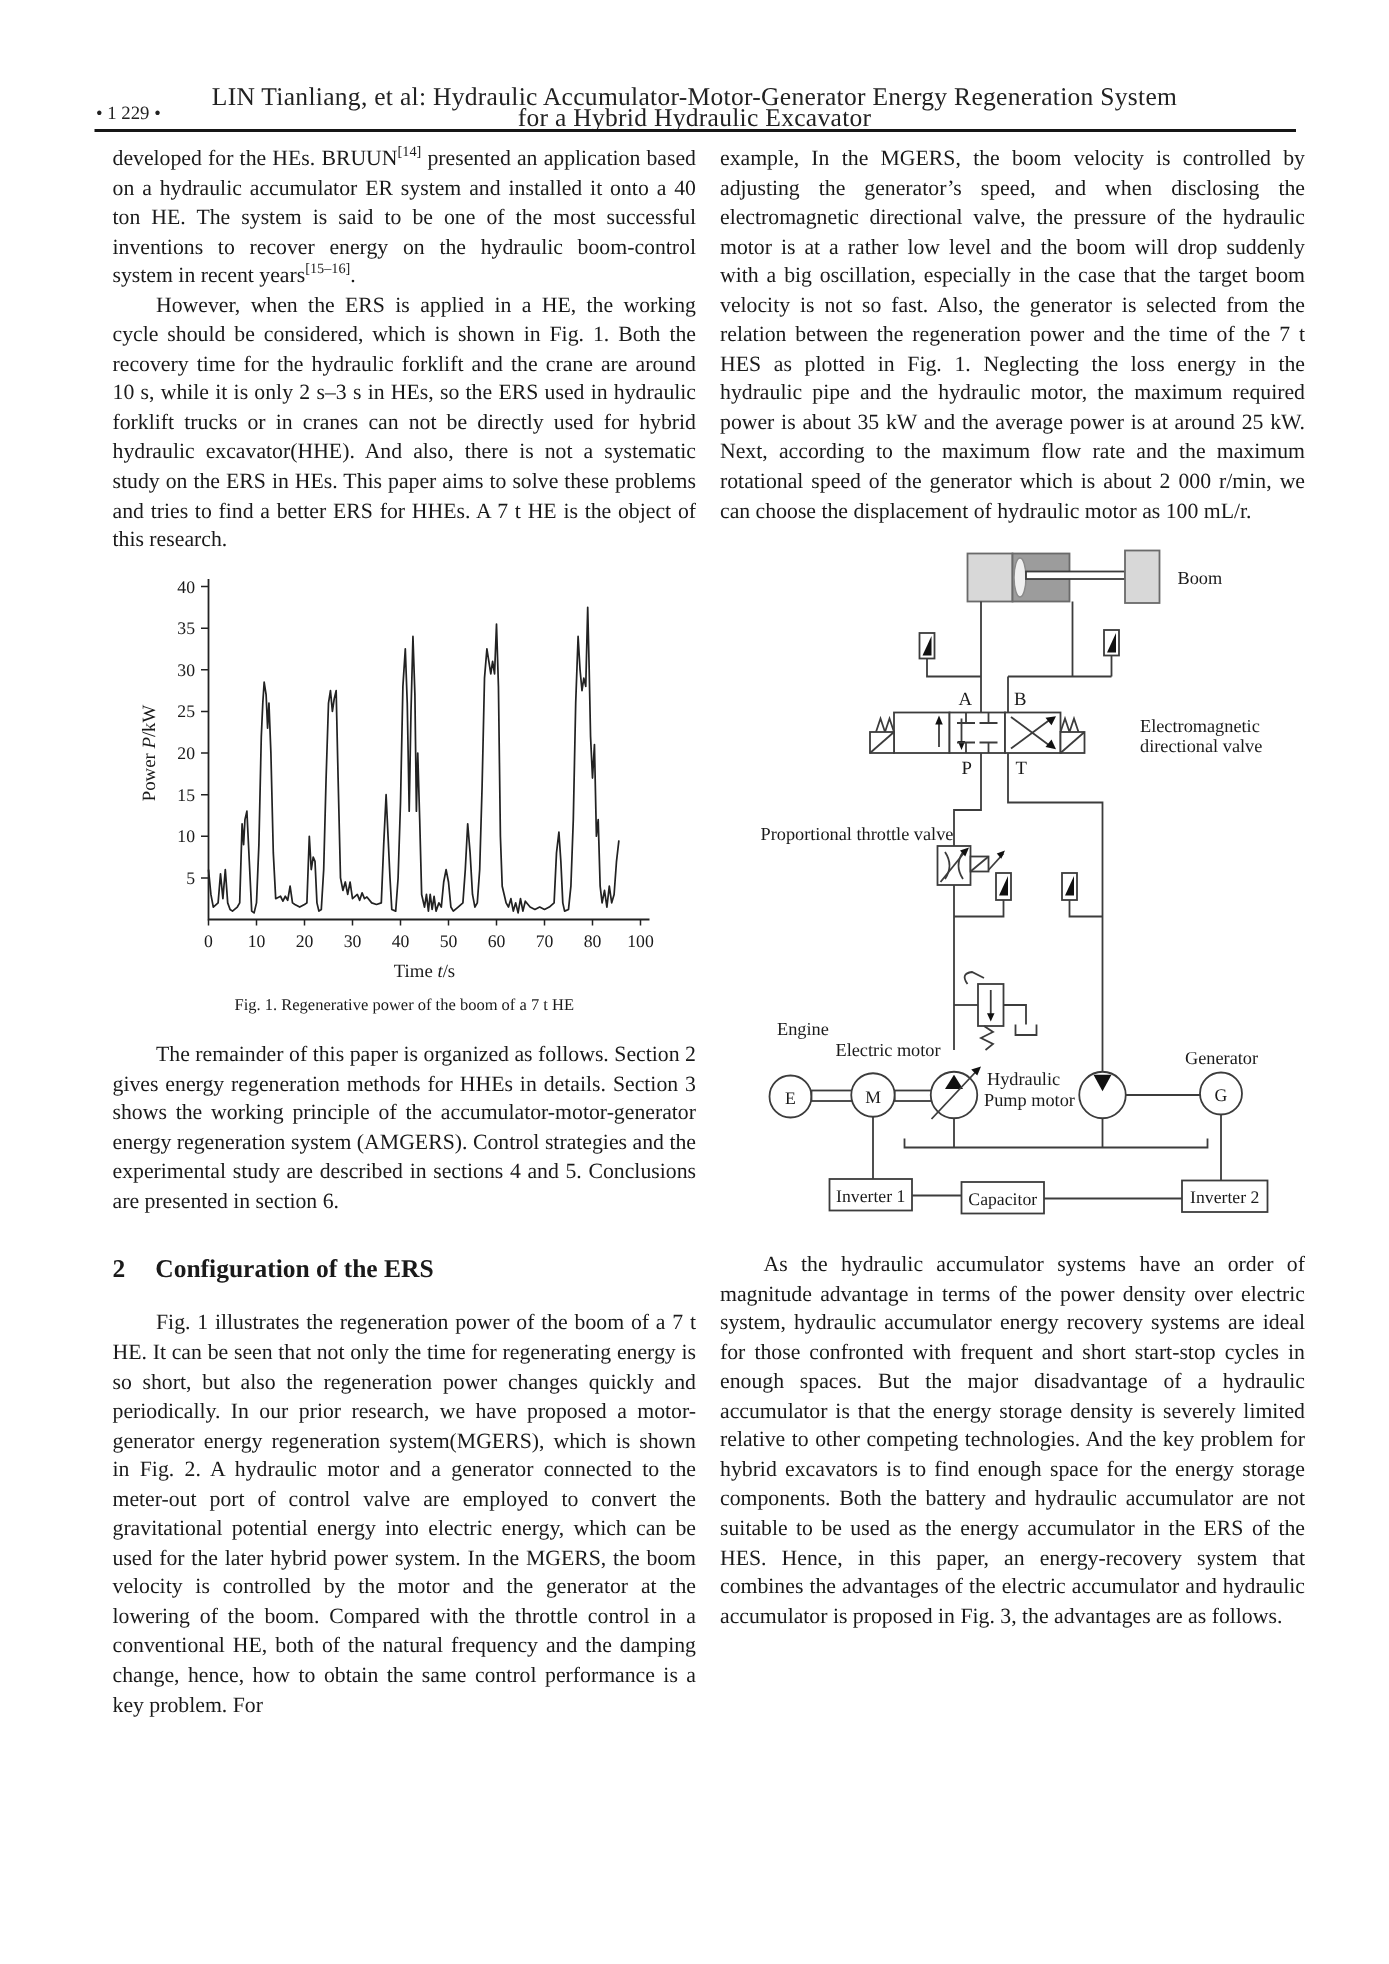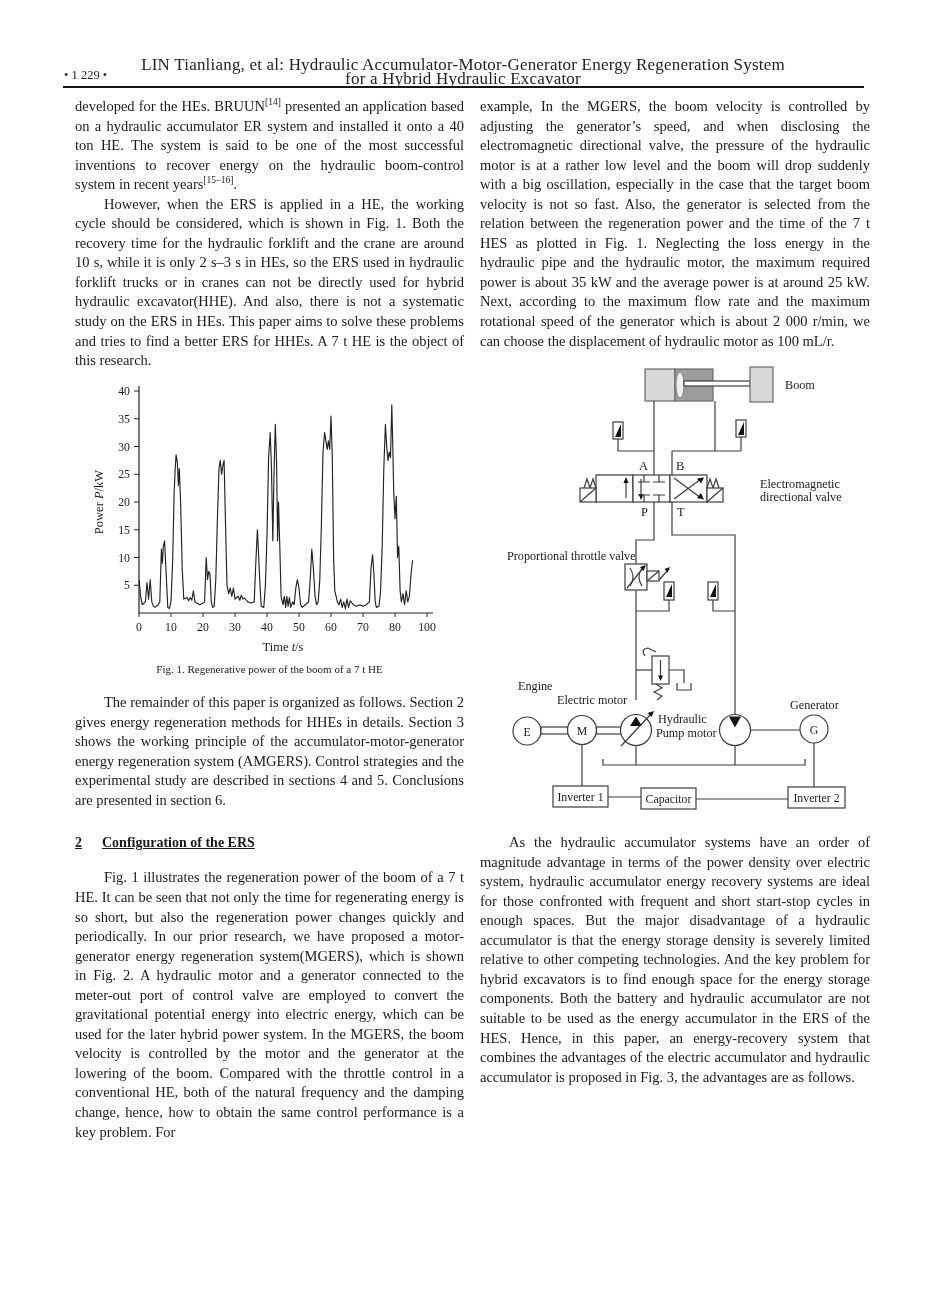--- a/index.html
+++ b/index.html
@@ -10,21 +10,21 @@
   .rt1{top:55px;} .rt2{top:69px;}
   .page-num{position:absolute;left:64px;top:68px;font-size:12.5px;color:#222;}
   .head-rule{position:absolute;left:63px;top:86px;width:801px;border-bottom:2px solid #161616;}
   .col{position:absolute;top:97px;width:389px;}
   .col-left{left:75px;} .col-right{left:480px;width:390px;}
   p.body{margin:0;font-size:14.5px;line-height:19.55px;text-align:justify;}
   p.indent{text-indent:2em;}
   sup.ref{font-size:9.5px;line-height:0;vertical-align:super;}
   .figure{margin:6px 0 4px 0;}
   .figcap{text-align:center;font-size:11px;line-height:16.5px;margin:2px 0 0 0;color:#1a1a1a;}
-  .sec-head{margin:25px 0 17px 0;font-size:14px;font-weight:bold;text-decoration:underline;}
+  .sec-head{margin:25px 0 17px 0;font-size:17px;font-weight:bold;}
   .sec-head .num{margin-right:20px;}
   svg text{font-family:"Liberation Serif","DejaVu Serif",serif;fill:#1a1a1a;}
   .schema line,.schema path,.schema polyline{stroke:#3c3c3c;stroke-width:1.2;fill:none;}
   .schema rect{stroke:#3c3c3c;stroke-width:1.2;fill:#ffffff;}
   .schema .grayfill{fill:#d8d8d8;stroke:#6a6a6a;}
   .schema .darkfill{fill:#9c9c9c;stroke:#6a6a6a;}
   .schema .solid{fill:#111;stroke:none;}
   .schema text{font-size:11.8px;}
   .schema .portlbl{font-size:12.5px;}
   .schema .biglbl{font-size:12.2px;}

